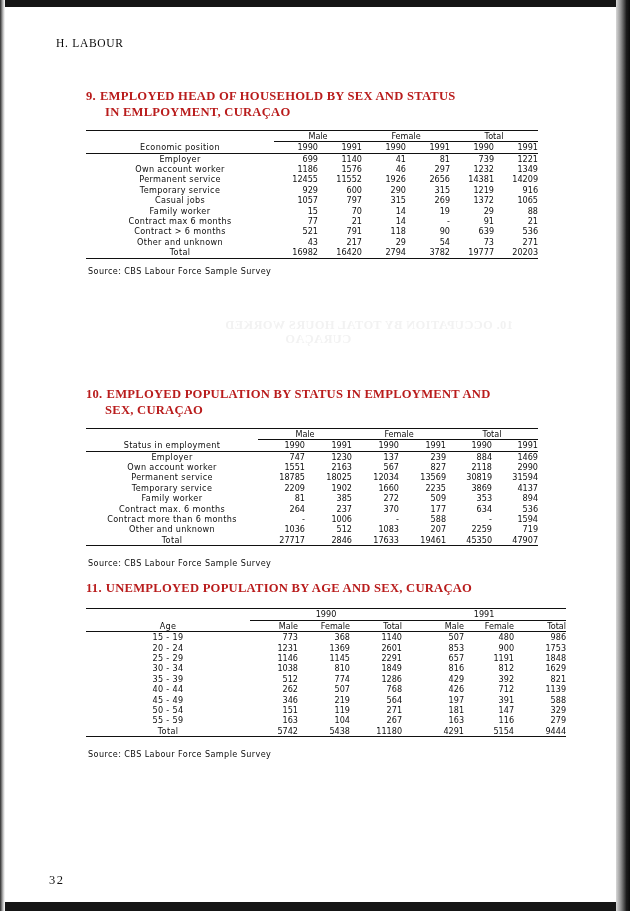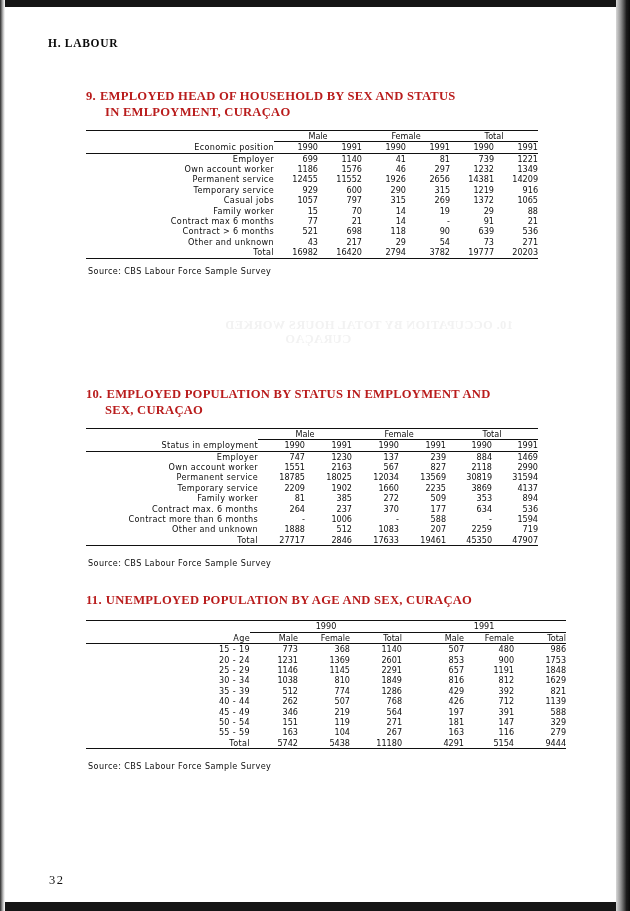--- a/index.html
+++ b/index.html
@@ -39,24 +39,24 @@
   .content {
     position: absolute;
     left: 0; top: 0;
     width: 630px;
     height: 911px;
   }
 
   
   .running-head {
     position: absolute;
-    left: 48px;
+    left: 56px;
     top: 37px;
     font-family: "Liberation Serif", serif;
-    font-weight: bold;
+    font-weight: normal;
     font-size: 11.5px;
     letter-spacing: 0.7px;
     color: #0b0b0b;
   }
 
   
   .tbl-block { position: absolute; left: 0; width: 630px; }
 
   .tbl-title {
     font-family: "Liberation Serif", serif;
@@ -77,21 +77,21 @@
     color: #0d0d0d;
     table-layout: fixed;
   }
   table.data td, table.data th {
     padding: 0;
     font-weight: normal;
     vertical-align: bottom;
     white-space: nowrap;
     line-height: 10.4px;
   }
-  .lbl { text-align: right; padding-left: 2px; letter-spacing: 0.35px; }
+  .lbl { text-align: center; padding-left: 2px; letter-spacing: 0.35px; }
   .num-c { text-align: right; padding-right: 3px; }
   .ctr { text-align: center; }
 
   
   .rule-top td { border-top: 1.6px solid #111; }
   .rule-grp { border-bottom: 0.9px solid #111; }
   .rule-bot td { border-bottom: 1.4px solid #111; }
 
   .sp-above td { padding-top: 5px; }
   .sp-sm td { padding-top: 3px; }
@@ -237,21 +237,21 @@
             <td class="num-c">77</td>
             <td class="num-c">21</td>
             <td class="num-c">14</td>
             <td class="num-c">-</td>
             <td class="num-c">91</td>
             <td class="num-c">21</td>
           </tr>
           <tr>
             <td class="lbl">Contract  &gt; 6 months</td>
             <td class="num-c">521</td>
-            <td class="num-c">698</td>
+            <td class="num-c">791</td>
             <td class="num-c">118</td>
             <td class="num-c">90</td>
             <td class="num-c">639</td>
             <td class="num-c">536</td>
           </tr>
           <tr>
             <td class="lbl">Other  and  unknown</td>
             <td class="num-c">43</td>
             <td class="num-c">217</td>
             <td class="num-c">29</td>
@@ -366,21 +366,21 @@
             <td class="lbl">Contract  more  than  6 months</td>
             <td class="num-c">-</td>
             <td class="num-c">1006</td>
             <td class="num-c">-</td>
             <td class="num-c">588</td>
             <td class="num-c">-</td>
             <td class="num-c">1594</td>
           </tr>
           <tr>
             <td class="lbl">Other  and  unknown</td>
-            <td class="num-c">1888</td>
+            <td class="num-c">1036</td>
             <td class="num-c">512</td>
             <td class="num-c">1083</td>
             <td class="num-c">207</td>
             <td class="num-c">2259</td>
             <td class="num-c">719</td>
           </tr>
           <tr class="rule-bot">
             <td class="lbl">Total</td>
             <td class="num-c">27717</td>
             <td class="num-c">2846</td>
@@ -388,21 +388,21 @@
             <td class="num-c">19461</td>
             <td class="num-c">45350</td>
             <td class="num-c">47907</td>
           </tr>
         </tbody>
       </table>
 
       <div class="source" style="margin-left:88px; margin-top:12px;">Source:  CBS  Labour  Force  Sample  Survey</div>
     </div>
 
-    <div class="tbl-block" style="top:592px;">
+    <div class="tbl-block" style="top:580px;">
       <div class="tbl-title" style="margin-left:86px; width:500px;">
         <span><span class="num">11.</span><span>UNEMPLOYED POPULATION BY AGE AND SEX, CURAÇAO</span></span>
       </div>
 
       <table class="data" style="margin-left:86px; margin-top:12px; width:452px;">
         <colgroup>
           <col style="width:164px">
             <col style="width:48px">
             <col style="width:52px">
           <col style="width:52px">

